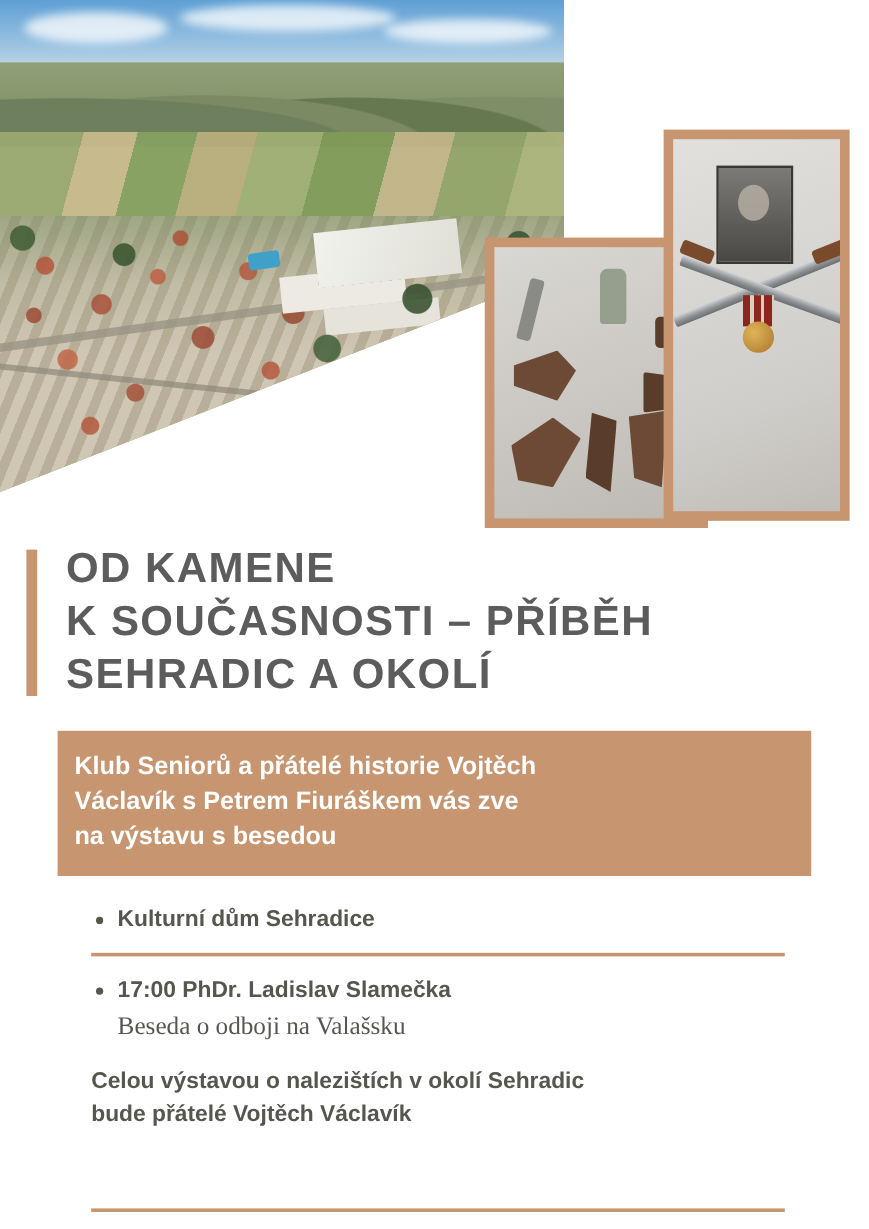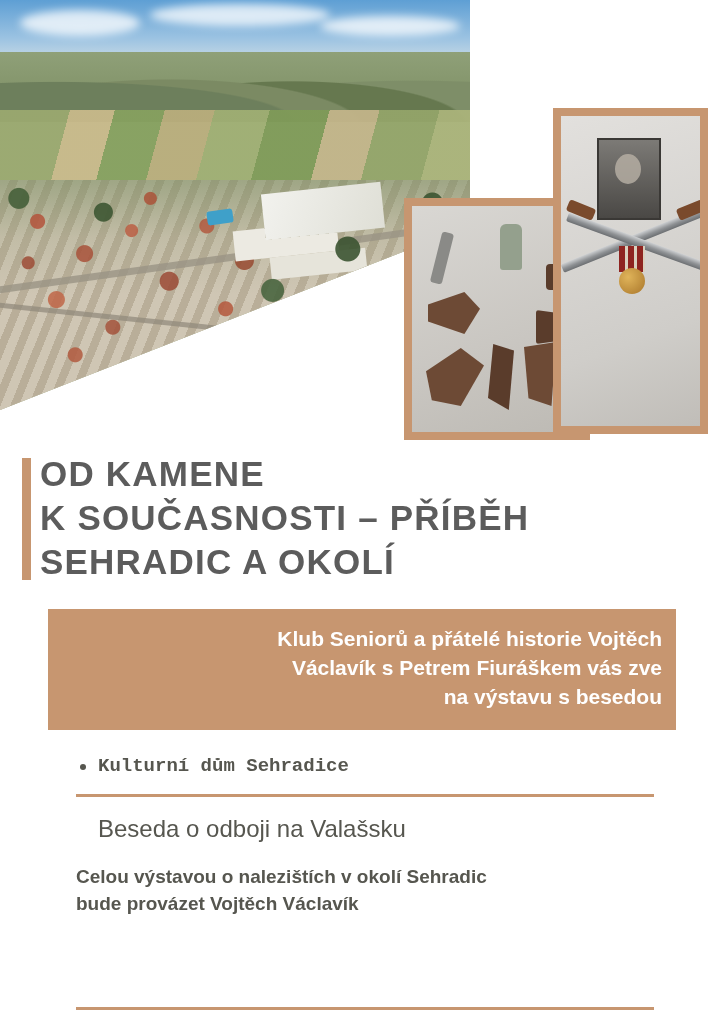--- a/index.html
+++ b/index.html
@@ -194,21 +194,21 @@
   }
   .ribbon {
     position:absolute; left:58px; top:130px; width:26px; height:26px;
     background: repeating-linear-gradient(90deg,#8e2420 0 6px,#d9cfbd 6px 9px);
   }
 
   
   .title-wrap {
     position: relative;
     margin: 12px 0 0 0;
-    padding-left: 40px;
+    padding-left: 55px;
     display: flex;
     align-items: flex-start;
   }
   .title-bar {
     position: absolute;
     left: 22px;
     top: 6px;
     width: 9px;
     height: 122px;
     background: #c79670;
@@ -221,39 +221,38 @@
     letter-spacing: 1.2px;
     margin: 0;
     white-space: pre-line;
   }
 
   
   .banner {
     margin: 26px 48px 0 48px;
     background: #c79670;
     color: #ffffff;
-    text-align: right;
+    text-align: left;
     font-size: 21px;
     font-weight: bold;
     line-height: 1.38;
     padding: 16px 14px 18px 14px;
     box-sizing: border-box;
     white-space: pre-line;
   }
 
   
   .details {
     margin: 22px 70px 0 76px;
     color: #56564f;
   }
   .bullet-list {
     margin: 0;
     padding: 0;
     list-style: none;
-    font-family: Liberation Mono, monospace;
   }
   .bullet-list li {
     position: relative;
     padding-left: 22px;
     font-size: 19px;
     font-weight: bold;
     line-height: 1.55;
     color: #56564f;
   }
   .bullet-list li:before {
@@ -261,24 +260,25 @@
     position: absolute;
     left: 4px;
     top: 12px;
     width: 6px;
     height: 6px;
     border-radius: 50%;
     background: #56564f;
   }
   .sub-note {
     padding-left: 22px;
-    font-size: 24px;
+    font-size: 21px;
     font-weight: normal;
     line-height: 1.5;
     color: #56564f;
+    font-family: Liberation Serif, serif;
   }
   .divider {
     height: 3px;
     background: #c79670;
     margin: 12px 0 14px 0;
   }
   .closing {
     font-size: 19px;
     font-weight: bold;
     line-height: 1.45;
@@ -356,20 +356,21 @@
 
 <div class="details">
 
   <ul class="bullet-list">
     <li>Kulturní dům Sehradice</li>
   </ul>
 
   <div class="divider"></div>
 
   <ul class="bullet-list">
+    <li>17:00 PhDr. Ladislav Slamečka</li>
   </ul>
   <div class="sub-note">Beseda o odboji na Valašsku</div>
 
   <div class="closing">Celou výstavou o nalezištích v okolí Sehradic
-bude provázet Vojtěch Václavík</div>
+bude přátelé Vojtěch Václavík</div>
 </div>
 
 <div class="bottom-rule"></div>
 
 </body></html>

